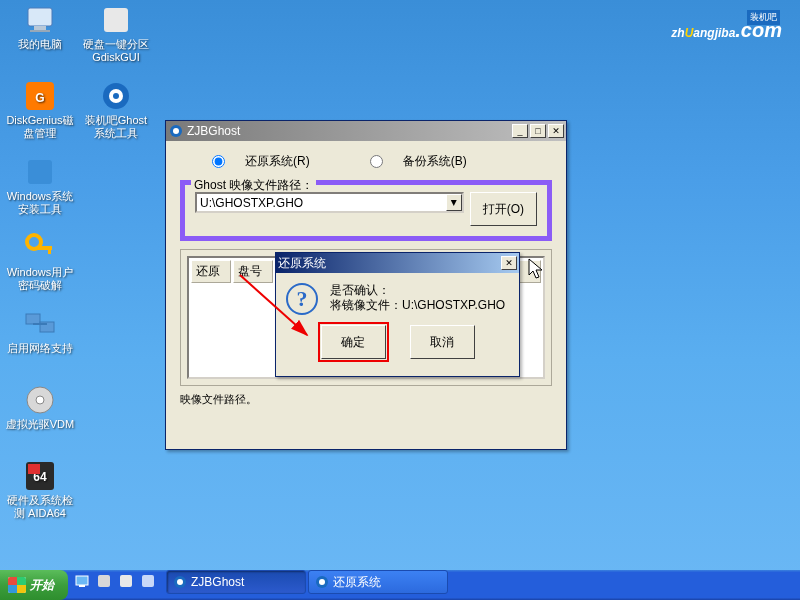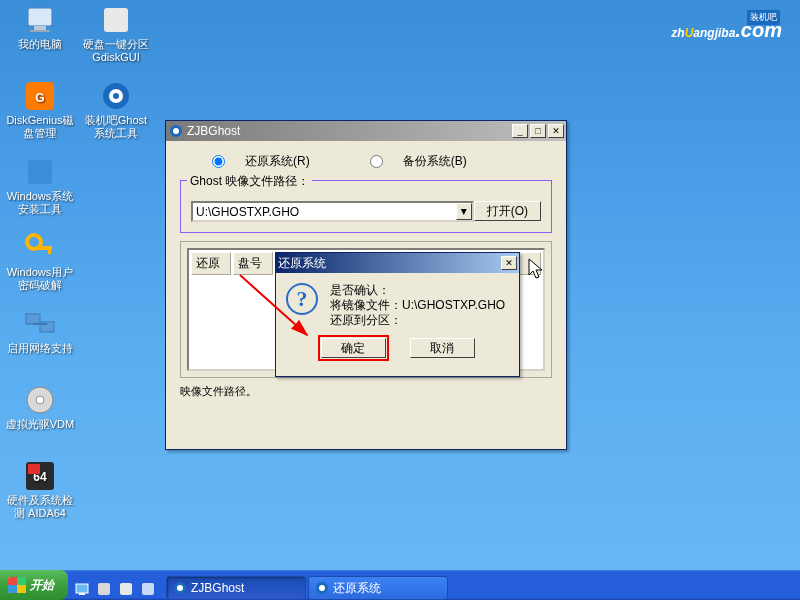--- a/index.html
+++ b/index.html
@@ -26,26 +26,26 @@
 .titlebar .ttxt { flex: 1; }
 .titlebar .ctrl { width: 16px; height: 14px; background: #ece9d8; border: 1px solid #fff; border-right-color: #404040; border-bottom-color: #404040; margin-left: 2px; font-family: Marlett, sans-serif; font-size: 9px; text-align: center; line-height: 12px; color: #000; cursor: pointer; }
 
 .win-body { padding: 10px; }
 
 
 .zjb { top: 120px; left: 165px; width: 402px; height: 330px; }
 .zjb .win-body { padding: 12px 14px; }
 .radios { display: flex; gap: 60px; margin-bottom: 10px; margin-left: 32px; }
 .radios label { display: flex; align-items: center; gap: 20px; }
-.group { border: 1px solid #8b5cf6; padding: 20px 10px 10px; margin-bottom: 8px; position: relative; }
+.group { border: 5px solid #8b5cf6; padding: 7px 10px 10px; margin-bottom: 8px; position: relative; }
 .group .legend { position: absolute; top: -8px; left: 6px; background: #ece9d8; padding: 0 3px; }
-.pathrow { display: flex; gap: 0; }
+.pathrow { display: flex; gap: 6px; }
 .combo { flex: 1; height: 21px; background: #fff; border: 2px inset #d4d0c8; display: flex; align-items: center; padding: 0 3px; position: relative; }
 .combo .dd { position: absolute; right: 0; top: 0; width: 16px; height: 17px; background: #ece9d8; border: 1px solid #fff; border-right-color:#404040; border-bottom-color:#404040; text-align: center; line-height: 15px; }
-.btn { height: 20px; padding: 0 12px; background: #ece9d8; border: 1px solid #fff; border-right-color: #404040; border-bottom-color: #404040; cursor: pointer; }
+.btn { height: 34px; padding: 0 12px; background: #ece9d8; border: 1px solid #fff; border-right-color: #404040; border-bottom-color: #404040; cursor: pointer; }
 
 .lvg { border: 1px solid #aca899; padding: 6px; }
 .lv { width: 100%; height: 115px; background: #fff; border: 2px inset #d4d0c8; }
 .lv thead th { background: #ece9d8; border: 1px solid #fff; border-right-color:#aca899; border-bottom-color:#aca899; font-weight: normal; padding: 2px 4px; text-align: left; }
 .btnrow { display: flex; justify-content: flex-end; gap: 18px; margin-top: 8px; }
 .status { font-size: 11px; margin-top: 6px; color: #000; }
 
 
 .dlg { top: 252px; left: 275px; width: 245px; height: 125px; }
 .dlg .win-body { padding: 10px; display: flex; flex-direction: column; }
@@ -56,21 +56,21 @@
 .dlg-btns .btn { width: 65px; font-family: Liberation Mono, monospace; }
 .highlight { outline: 2px solid #e00; outline-offset: 1px; }
 
 
 .arrow { position: absolute; pointer-events: none; }
 
 
 .cursor { position: absolute; top: 258px; left: 528px; pointer-events: none; }
 
 
-.taskbar { position: absolute; bottom: 0; left: 0; width: 100%; height: 30px; background: linear-gradient(to bottom, #3a81dd 0%, #245edb 8%, #245edb 92%, #1941a5 100%); display: flex; align-items: flex-end; }
+.taskbar { position: absolute; bottom: 0; left: 0; width: 100%; height: 30px; background: linear-gradient(to bottom, #3a81dd 0%, #245edb 8%, #245edb 92%, #1941a5 100%); display: flex; align-items: flex-start; }
 .start { height: 30px; padding: 0 14px 0 8px; background: linear-gradient(to bottom, #5bbd5b 0%, #3c9e3c 50%, #2e8e2e 100%); color: #fff; font-weight: bold; font-style: italic; font-size: 14px; display: flex; align-items: center; gap: 4px; border-radius: 0 8px 8px 0; cursor: pointer; }
 .start .flag { width: 18px; height: 16px; background: #fff; border-radius: 2px; display: grid; grid-template-columns: 1fr 1fr; grid-template-rows: 1fr 1fr; overflow: hidden; }
 .start .flag span:nth-child(1){background:#e74c3c}.start .flag span:nth-child(2){background:#2ecc71}.start .flag span:nth-child(3){background:#3498db}.start .flag span:nth-child(4){background:#f1c40f}
 .ql { display: flex; gap: 2px; margin-left: 4px; }
 .ql .qi { width: 20px; height: 22px; display: flex; align-items: center; justify-content: center; cursor: pointer; }
 .tasks { display: flex; gap: 2px; margin-left: 8px; flex: 1; }
 .task { height: 24px; min-width: 140px; padding: 0 6px; background: linear-gradient(to bottom, #3c81f3, #2c6ade); border: 1px solid #1a4bb0; border-radius: 3px; color: #fff; display: flex; align-items: center; gap: 4px; cursor: pointer; }
 .task.active { background: linear-gradient(to bottom, #1a4bb0, #2c5acd); box-shadow: inset 1px 1px 2px rgba(0,0,0,0.4); }
 .tray { height: 30px; background: linear-gradient(to bottom, #1290e9, #0d7ad1); display: flex; align-items: center; padding: 0 8px; gap: 6px; color: #fff; font-size: 11px; }
 .tray .ti { width: 16px; height: 16px; cursor: pointer; }
@@ -230,21 +230,20 @@
   <div class="titlebar">
     <span class="ttxt">还原系统</span>
     <span class="ctrl">✕</span>
   </div>
   <div class="win-body">
     <div class="dlg-content">
       <div class="qicon">?</div>
       <div class="dlg-text">
         <div>是否确认：</div>
         <div>将镜像文件：U:\GHOSTXP.GHO</div>
-        <div>还原到分区：</div>
       </div>
     </div>
     <div class="dlg-btns">
       <button class="btn highlight">确定</button>
       <button class="btn">取消</button>
     </div>
   </div>
 </div>
 
 <svg class="arrow" style="top:270px;left:235px" width="90" height="80">

